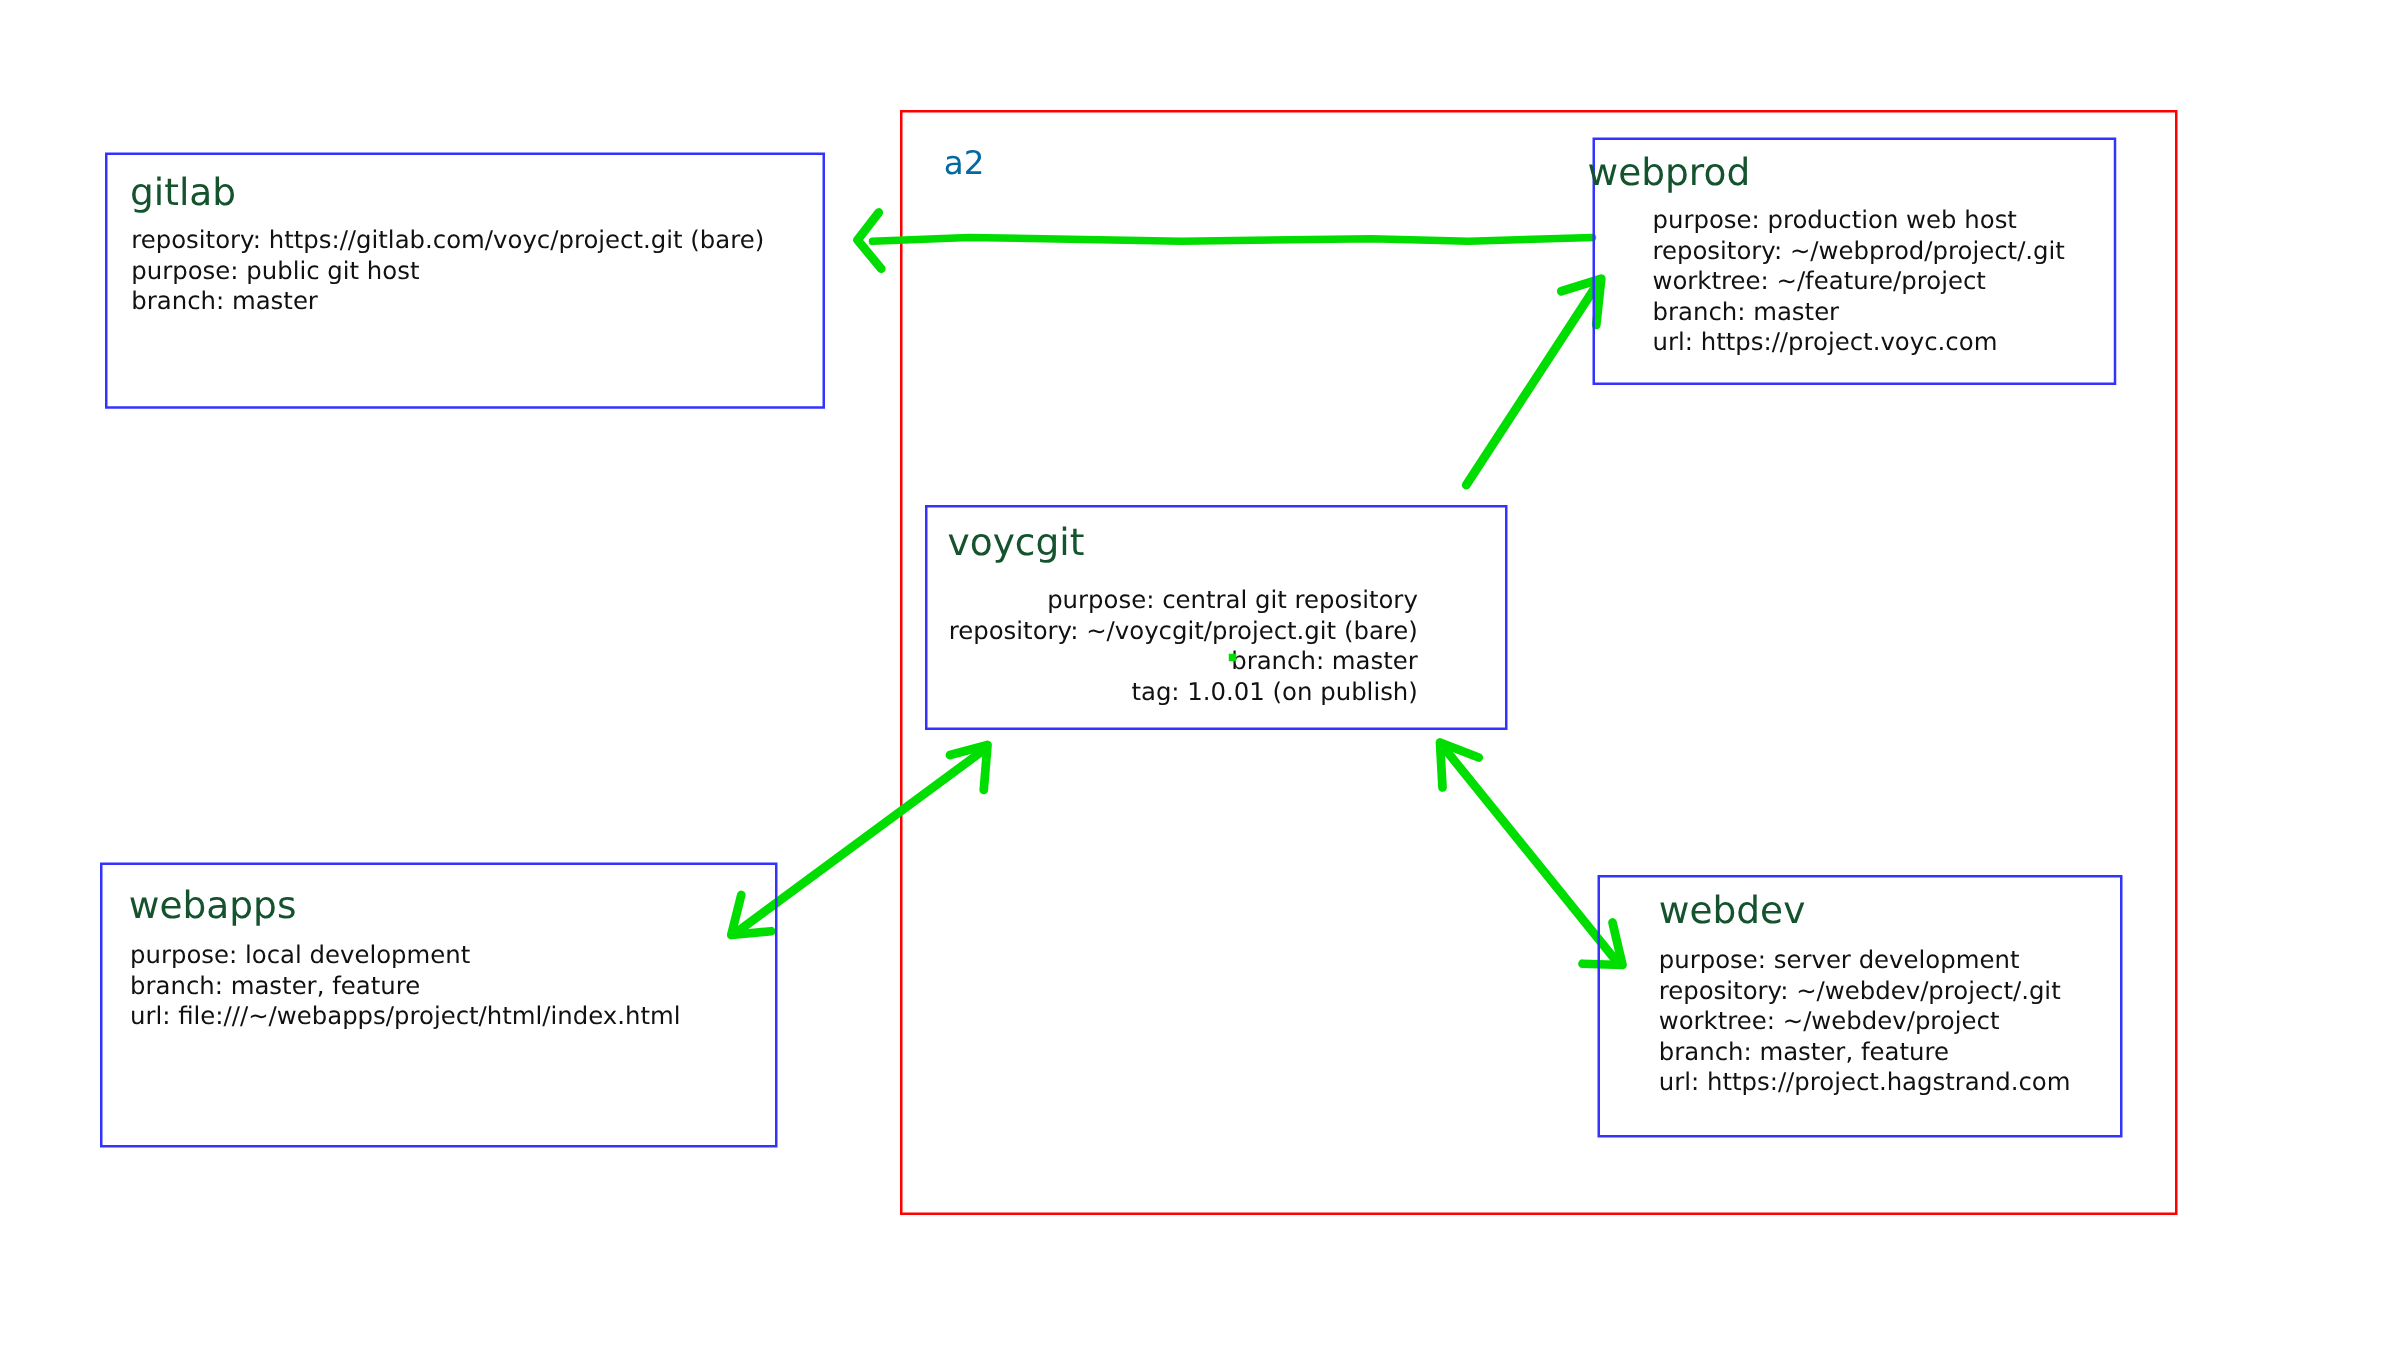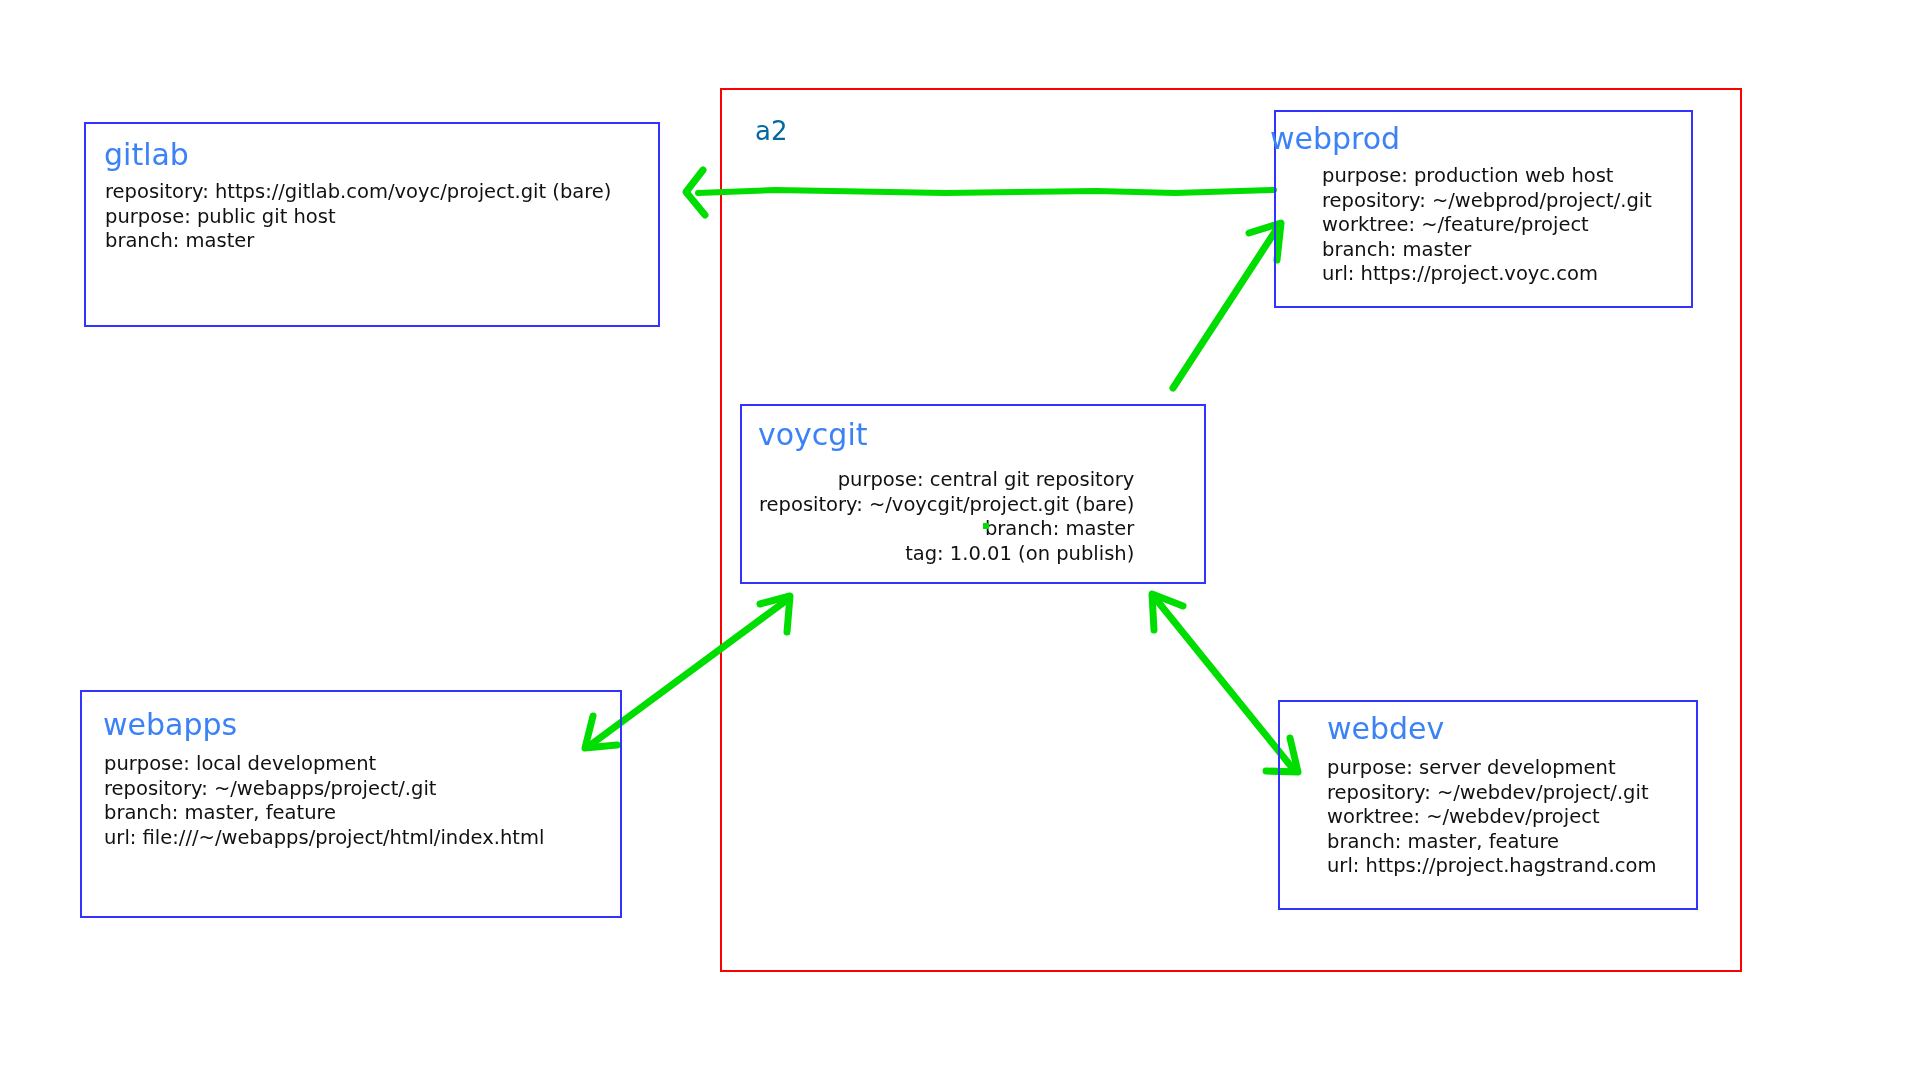--- a/index.html
+++ b/index.html
@@ -41,21 +41,21 @@
   
   .node {
     position: absolute;
     border: 2px solid #3333ff;
     box-sizing: border-box;
     background: transparent;
     padding: 0;
   }
   .node-title {
     position: absolute;
-    color: #3b82f6;
+    color: #14532d;
     font-size: 30px;
     font-family: "DejaVu Sans", sans-serif;
     white-space: nowrap;
     line-height: 1;
   }
   .node-lines {
     position: absolute;
     color: #111111;
     font-size: 19.5px;
     line-height: 24.6px;
@@ -139,21 +139,20 @@
     <div>tag: 1.0.01 (on publish)</div>
   </div>
 
   <div style="position:absolute; left:983px; top:523px; width:6px; height:6px; background:#00dd00;"></div>
 
   <div class="node" style="left:80px; top:690px; width:542px; height:228px;">
   </div>
   <div class="node-title" style="left:103px; top:710px;">webapps</div>
   <div class="node-lines" style="left:104px; top:752px;">
     <div>purpose: local development</div>
-    <div>repository: ~/webapps/project/.git</div>
     <div>branch: master, feature</div>
     <div>url: file:///~/webapps/project/html/index.html</div>
   </div>
 
   <div class="node" style="left:1278px; top:700px; width:420px; height:210px;">
   </div>
   <div class="node-title" style="left:1327px; top:714px;">webdev</div>
   <div class="node-lines" style="left:1327px; top:756px;">
     <div>purpose: server development</div>
     <div>repository: ~/webdev/project/.git</div>

